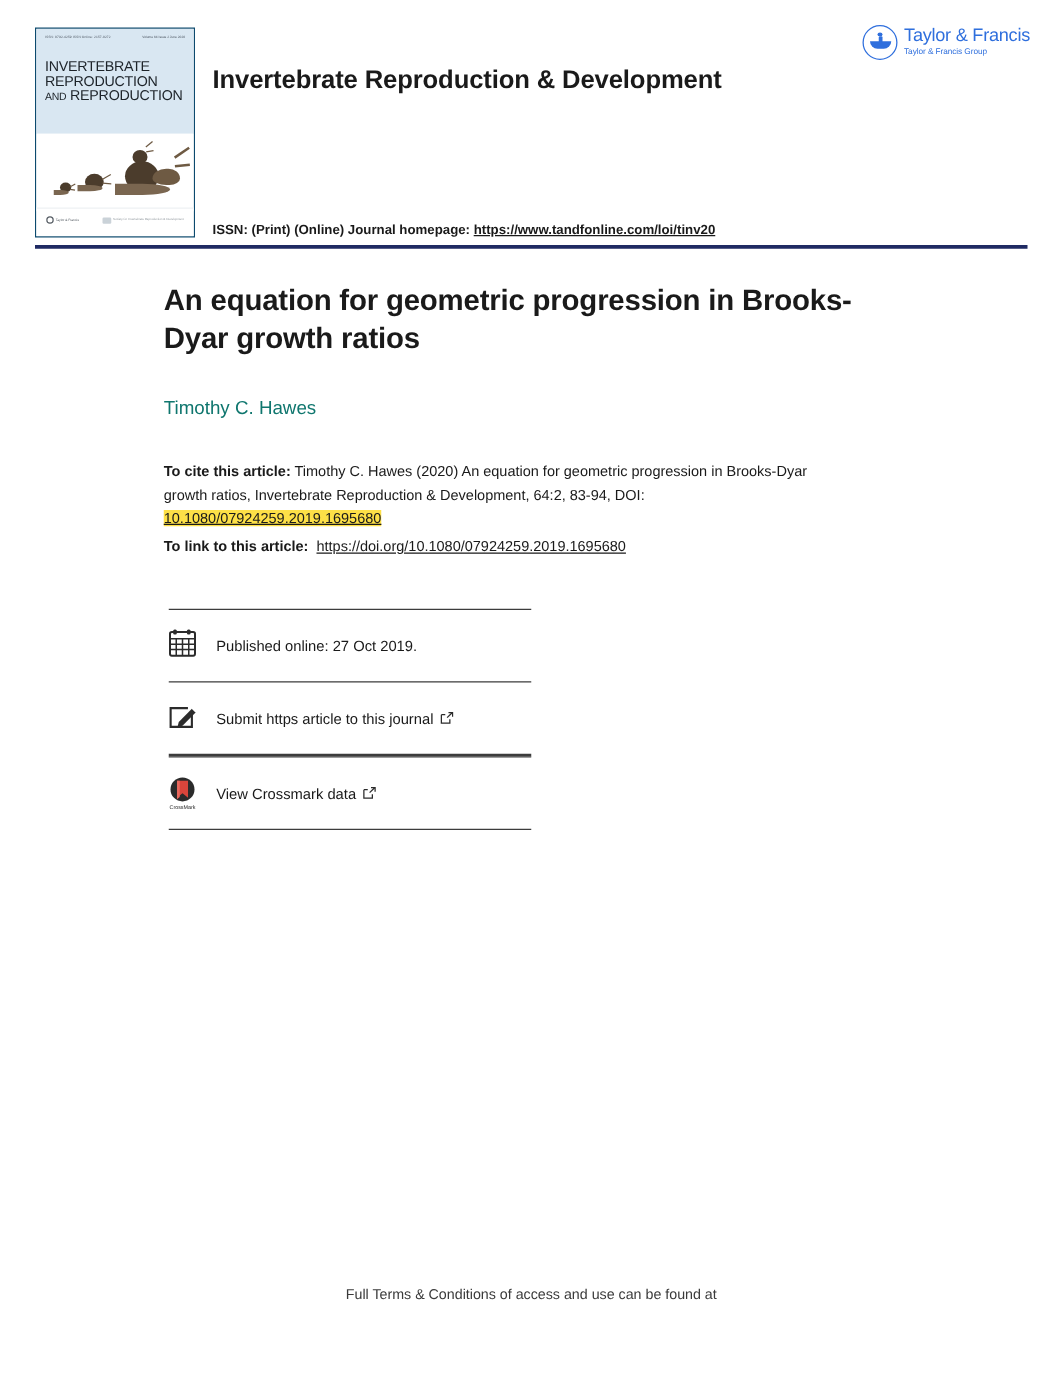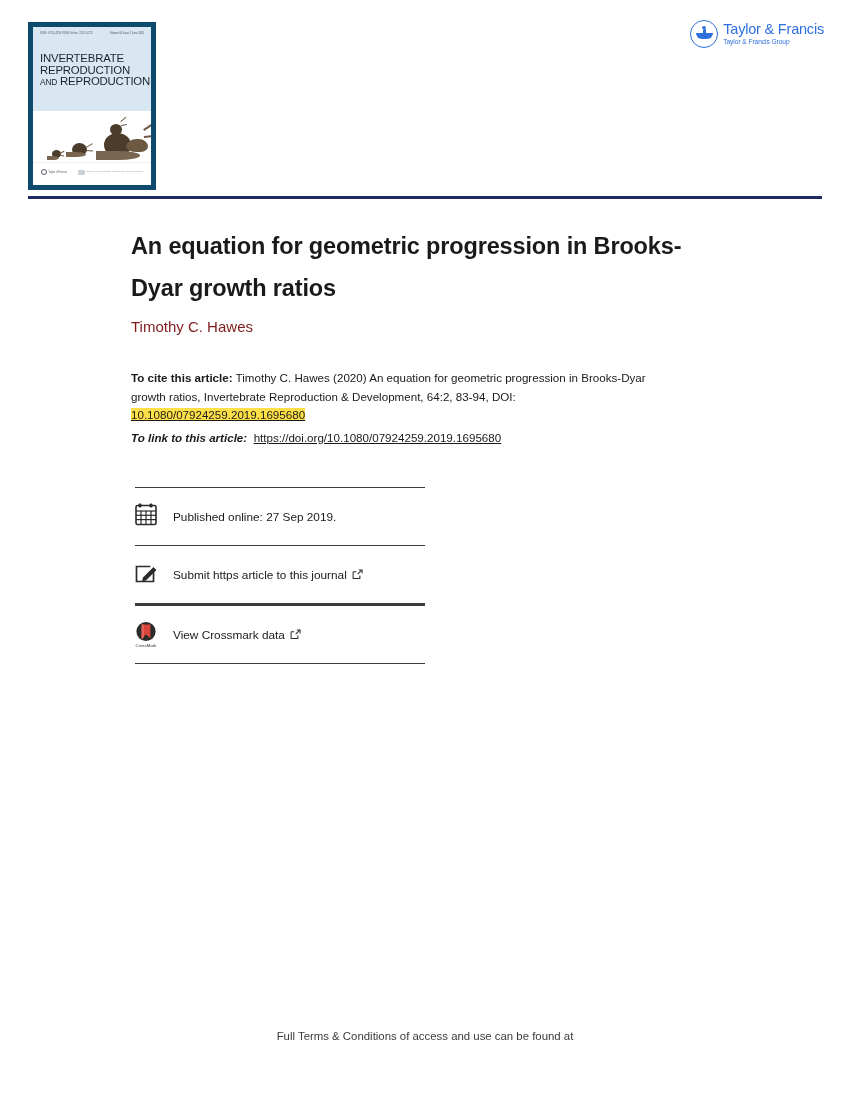--- a/index.html
+++ b/index.html
@@ -24,21 +24,21 @@
     height: 205px;
   }
 
   
   .cover {
     position: absolute;
     left: 28px; top: 22px;
     width: 128px;
     height: 168px;
     background: #ffffff;
-    border: 5px solid #0c4a6e;
+    border: 1px solid #0c4a6e;
     box-sizing: border-box;
     overflow: hidden;
   }
   .cover-top {
     position: absolute;
     left: 0; top: 0;
     width: 100%;
     height: 84px;
     background: #d9e7f2;
   }
@@ -225,30 +225,30 @@
     background: #1f2a63;
   }
 
   
   .article-title {
     position: absolute;
     left: 131px; top: 225px;
     width: 590px;
     font-size: 23.5px;
     font-weight: 600;
-    line-height: 42px;
+    line-height: 30px;
     color: #1a1a1a;
     letter-spacing: -0.15px;
   }
 
   .author {
     position: absolute;
     left: 131px; top: 318px;
     font-size: 15px;
-    color: #7f1d1d;
+    color: #0f766e;
   }
 
   .cite-block {
     position: absolute;
     left: 131px; top: 369px;
     width: 545px;
     font-size: 11.6px;
     line-height: 18.5px;
     color: #1a1a1a;
   }
@@ -258,21 +258,21 @@
     background: #fde047;
   }
 
   .link-block {
     position: absolute;
     left: 131px; top: 429px;
     font-size: 11.6px;
     line-height: 18px;
     color: #1a1a1a;
   }
-  .link-block b { font-weight: bold; font-style: italic; }
+  .link-block b { font-weight: bold; }
   .link-block .doi-url {
     text-decoration: underline;
     color: #1a1a1a;
   }
 
   
   .actions {
     position: absolute;
     left: 135px; top: 487px;
     width: 290px;
@@ -380,33 +380,38 @@
         <div class="txt">Taylor &amp; Francis</div>
       </div>
       <div class="cover-logo-right">
         <div class="mark"></div>
         <div class="txt">Society for Invertebrate
 Reproduction &amp; Development</div>
       </div>
     </div>
   </div>
 
+  <div class="journal-name">Invertebrate Reproduction &amp; Development</div>
 
   <div class="tf-logo">
     <div class="tf-badge">
       <div class="flame"></div>
       <div class="stem"></div>
       <div class="bowl"></div>
     </div>
     <div class="tf-text">
       <div class="tf-main">Taylor &amp; Francis</div>
       <div class="tf-sub">Taylor &amp; Francis Group</div>
     </div>
   </div>
 
+  <div class="issn-line">
+    <span>ISSN: (Print) (Online) Journal homepage:</span>
+    <span class="url">https://www.tandfonline.com/loi/tinv20</span>
+  </div>
 
   <div class="rule"></div>
 </div>
 
 <div class="article-title">An equation for geometric progression in Brooks-Dyar growth ratios</div>
 
 <div class="author">Timothy C. Hawes</div>
 
 <div class="cite-block">
   <b>To cite this article:</b><span> Timothy C. Hawes (2020) An equation for geometric progression in Brooks-Dyar growth ratios, Invertebrate Reproduction &amp; Development, 64:2, 83-94, DOI: </span><span class="cite-doi">10.1080/07924259.2019.1695680</span>
@@ -431,21 +436,21 @@
           <line x1="1" y1="8" x2="21" y2="8"></line>
           <line x1="1" y1="12.3" x2="21" y2="12.3"></line>
           <line x1="1" y1="16.6" x2="21" y2="16.6"></line>
           <line x1="6" y1="8" x2="6" y2="21.5"></line>
           <line x1="11" y1="8" x2="11" y2="21.5"></line>
           <line x1="16" y1="8" x2="16" y2="21.5"></line>
         </g>
       </svg>
     </div>
     <div class="act-label">
-      <span>Published online: 27 Sep 2019.</span>
+      <span>Published online: 27 Oct 2019.</span>
     </div>
   </div>
 
   <div class="act-divider d1"></div>
 
   <div class="act-row">
     <div class="act-icon">
       <svg viewBox="0 0 26 28" width="26" height="28">
         <path d="M1.5 5.5 h13 M1.5 5.5 v15 h17 v-9" fill="none" stroke="#2b2b2b" stroke-width="1.7" stroke-linecap="square"></path>
         <path d="M8 16.5 L18.5 6 l3 3 L11 19.5 l-4 1 z" fill="#2b2b2b"></path>

